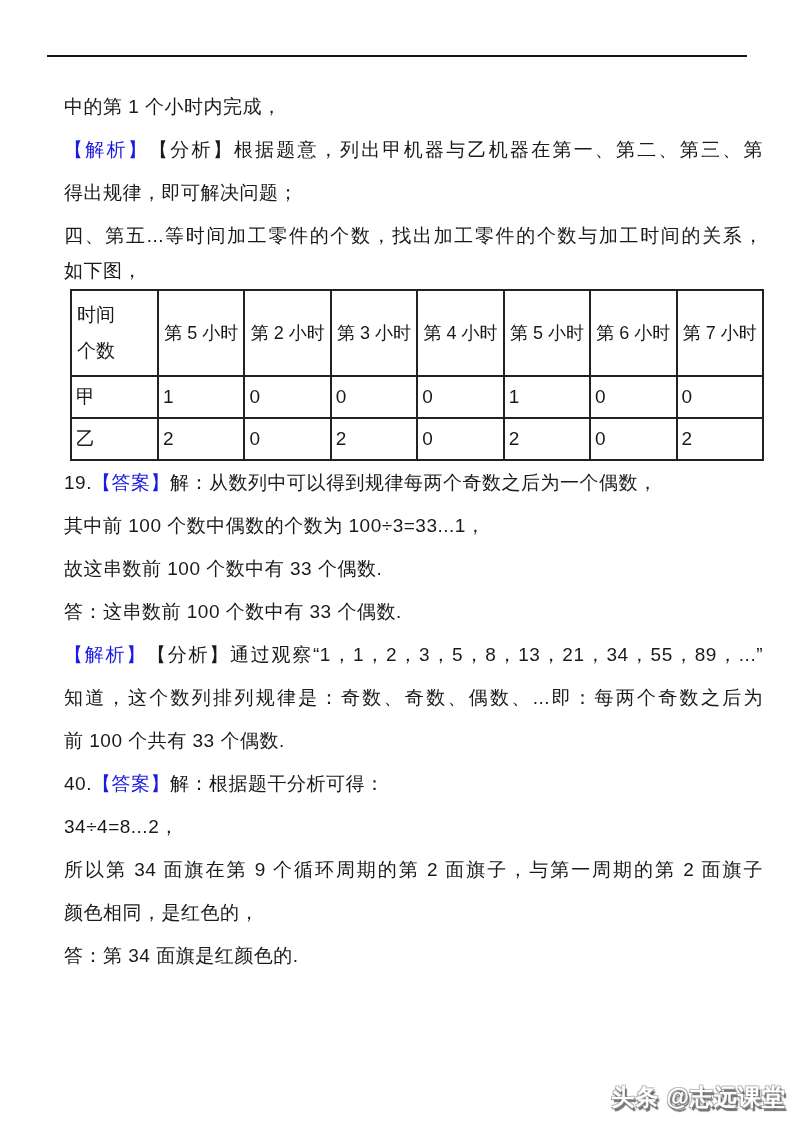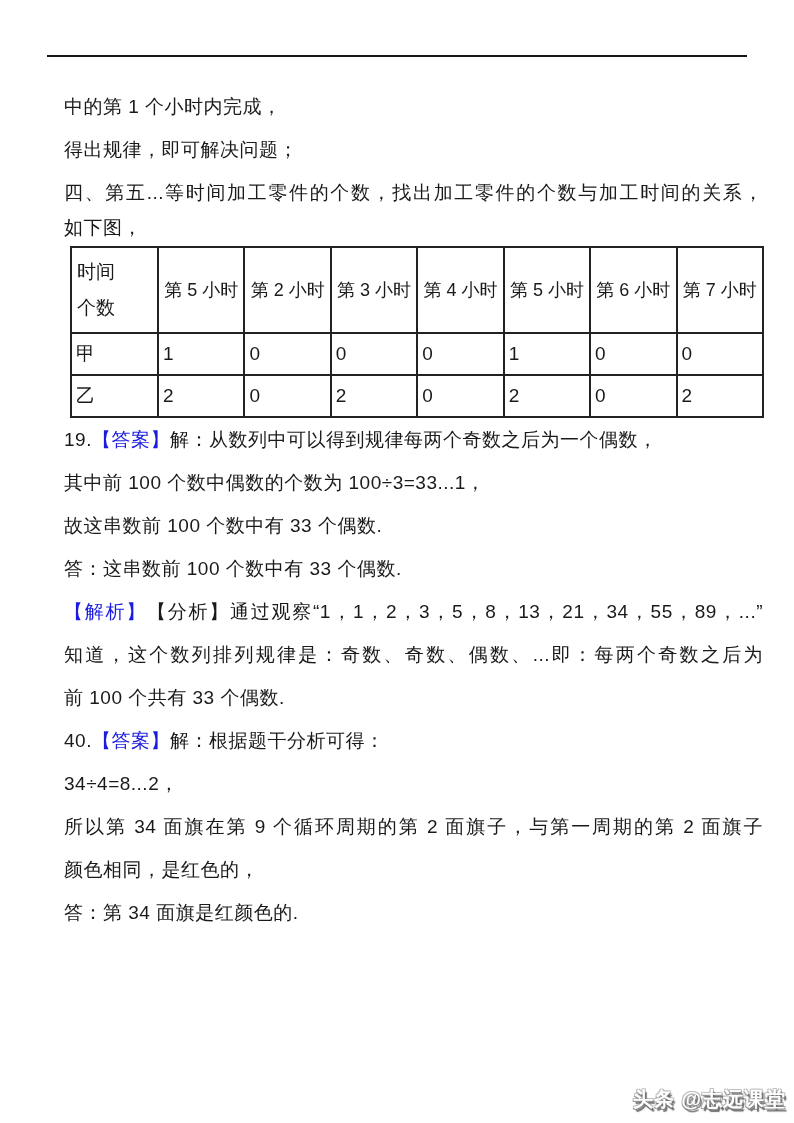--- a/index.html
+++ b/index.html
@@ -67,41 +67,42 @@
   }
   .answer-table .data-row td {
     height:40px;
     text-align:left;
     padding-left:4px;
     font-size:19px;
   }
   .watermark {
     position:absolute;
     right:8px; bottom:10px;
-    font-size:20px;
+    font-size:23px;
     font-weight:bold;
     letter-spacing:1px;
     color:#ffffff;
     text-shadow:
       2px 3px 1px #6f6f6f,
       -1px -1px 0 #c0c0c0,
       1px -1px 0 #c0c0c0,
       -1px 1px 0 #9a9a9a,
       1px 1px 0 #8a8a8a;
   }
 </style>
 </head>
 <body>
 
 <div class="page">
   <div class="top-rule"></div>
 
   <div class="content">
 
     <div class="doc-line"><span>中的第 1 个小时内完成，</span></div>
+    <div class="doc-line just"><span class="hl">【解析】</span><span>【分析】根据题意，列出甲机器与乙机器在第一、第二、第三、第</span></div>
     <div class="doc-line"><span>得出规律，即可解决问题；</span></div>
     <div class="doc-line just"><span>四、第五...等时间加工零件的个数，找出加工零件的个数与加工时间的关系，</span></div>
     <div class="doc-line small"><span>如下图，</span></div>
 
     <table class="answer-table">
       <colgroup>
         <col style="width:87px">
         <col>
           <col>
           <col>

